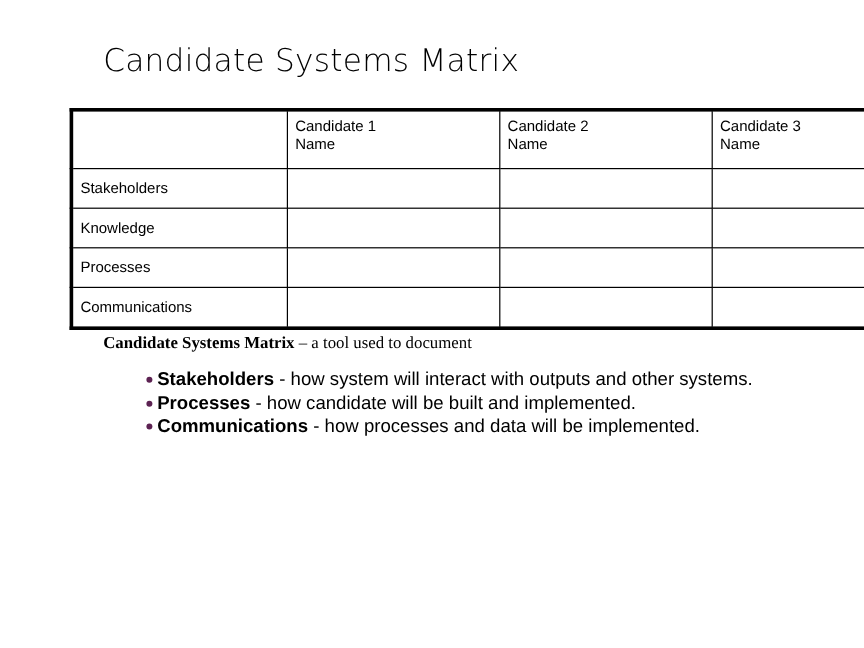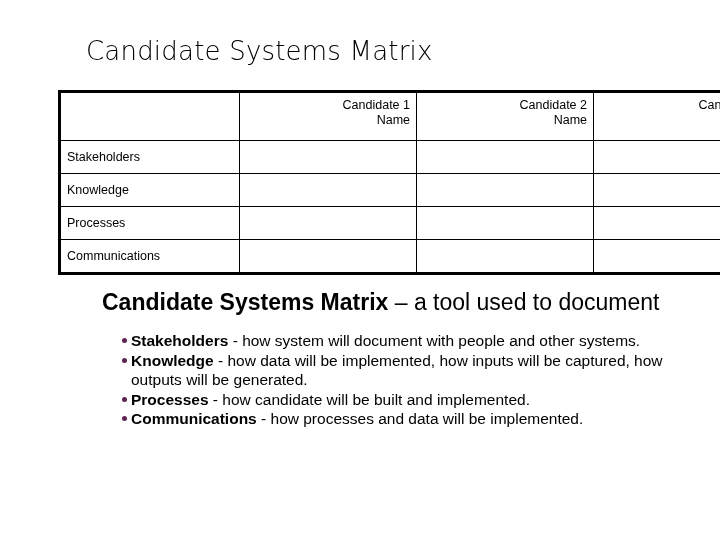--- a/index.html
+++ b/index.html
@@ -56,21 +56,20 @@
     padding: 5px 6px 4px 6px;
     font-family: "Liberation Sans", sans-serif;
     font-size: 12.5px;
     line-height: 15px;
     vertical-align: top;
     color: #000000;
     background: #ffffff;
   }
   table.matrix tr.header-row td {
     height: 38px;
-    text-align: right;
   }
   table.matrix tr.body-row td {
     height: 24px;
     vertical-align: middle;
     padding-top: 4px;
     padding-bottom: 4px;
   }
   td.col-label  { width: 166px; }
   td.col-cand   { width: 164px; }
   td.col-cand2  { width: 164px; margin-top: 46px; }
@@ -80,23 +79,23 @@
 
   
   #body-copy {
     position: absolute;
     left: 86px;
     top: 274px;
     width: 620px;
     z-index: 1;
   }
   #lead-para {
-    margin: 16px;
-    font-family: Liberation Sans, sans-serif;
-    font-size: 23px;
+    margin: 0;
+    font-family: Liberation Serif, serif;
+    font-size: 14px;
     line-height: 25px;
     color: #000000;
     text-indent: 0;
     padding-left: 0;
   }
   #lead-para .lead-term {
     font-weight: bold;
   }
   #lead-para .wrap-in {
     display: block;
@@ -189,25 +188,21 @@
 
   <div id="body-copy">
 
     <p id="lead-para">
       <span class="lead-term">Candidate Systems Matrix</span><span> – a tool used to document</span>
     </p>
 
     <ul class="bullets">
       <li>
         <span class="dot" style="background: rgb(92, 34, 82);"></span>
-        <span class="term">Stakeholders</span><span> - how system will document with people and other systems.</span>
-      </li>
-      <li>
-        <span class="dot" style="background: rgb(92, 34, 82);"></span>
-        <span class="term">Knowledge</span><span> - how data will be implemented, how inputs will be captured, how outputs will be generated.</span>
+        <span class="term">Stakeholders</span><span> - how system will interact with outputs and other systems.</span>
       </li>
       <li>
         <span class="dot" style="background: rgb(92, 34, 82);"></span>
         <span class="term">Processes</span><span> - how candidate will be built and implemented.</span>
       </li>
       <li>
         <span class="dot" style="background: rgb(92, 34, 82);"></span>
         <span class="term">Communications</span><span> - how processes and data will be implemented.</span>
       </li>
     </ul>

